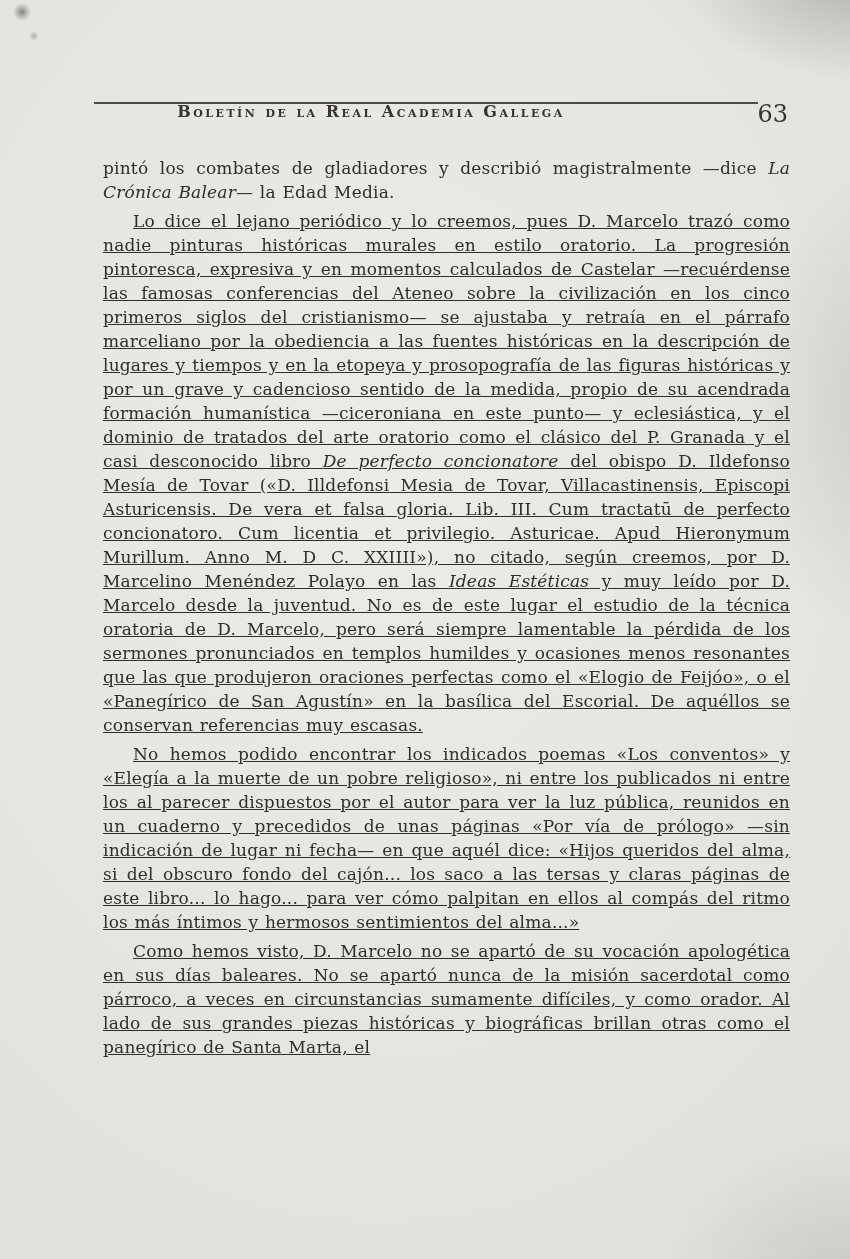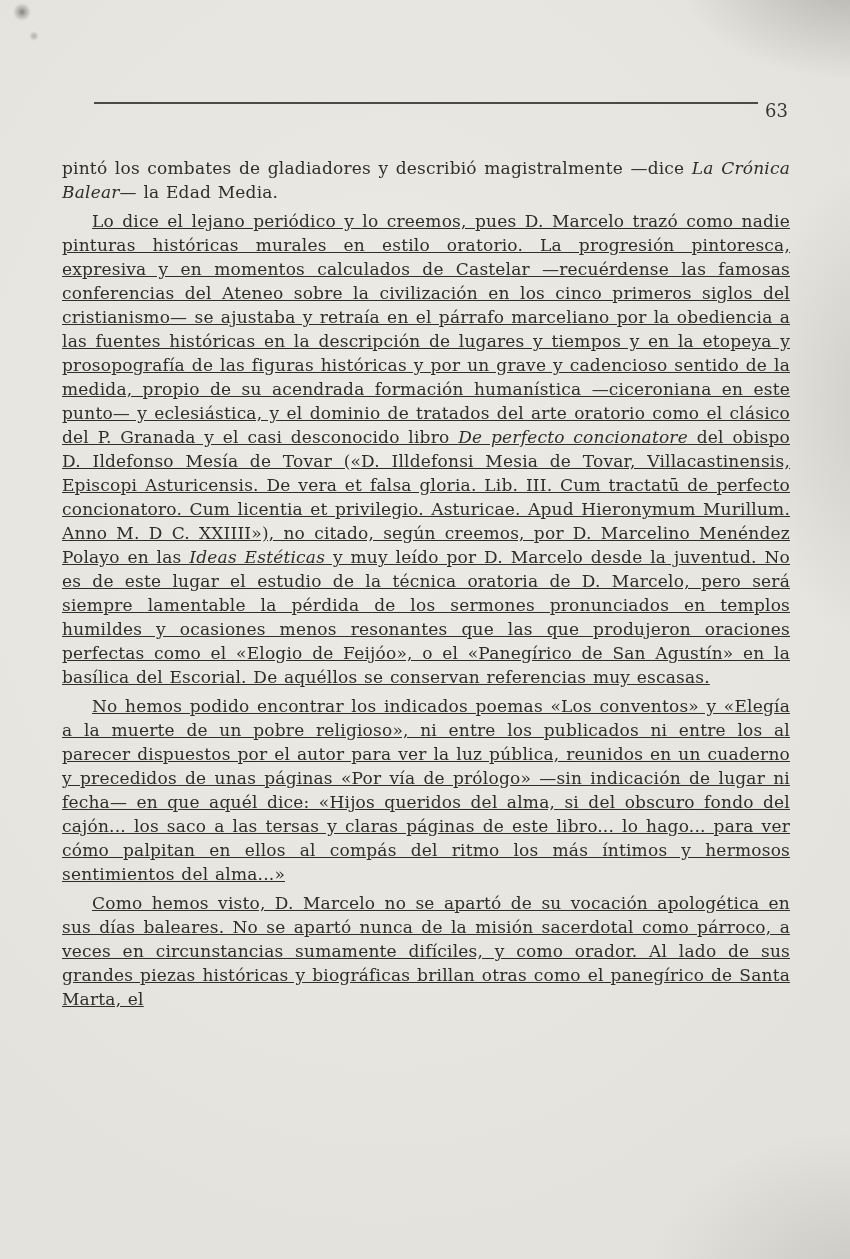--- a/index.html
+++ b/index.html
@@ -43,57 +43,59 @@
     font-weight: bold;
     font-size: 16px;
     letter-spacing: 2.5px;
     color: #37342e;
     white-space: nowrap;
   }
   .page-number {
     position: absolute;
     right: 2px;
     top: -2px;
-    font-size: 18px;
+    font-size: 24px;
     color: #37342e;
     margin-left: 24px;
   }
   .header-rule {
     margin: 26px 0 0 32px;
     width: 664px;
     border-top: 2px solid #4c4a44;
     height: 0;
   }
   .body-text {
     margin-top: 28px;
     font-size: 17px;
     line-height: 24px;
     text-align: justify;
     letter-spacing: 0.2px;
     word-spacing: 1px;
     color: #302e29;
+    margin-left: 41px;
   }
   .para {
     margin: 0 0 5px 0;
   }
   .para.indent {
     text-indent: 30px;
     text-decoration: underline;
   }
   .para i {
     font-style: italic;
   }
 </style>
 </head>
 <body>
 
 <div class="page">
   <div class="content">
 
     <header class="page-header">
+      <span class="journal-title">Boletín de la Real Academia Gallega</span>
       <span class="page-number">63</span>
       <div class="header-rule"></div>
     </header>
 
     <main class="body-text">
 
     <p class="para"><span>pintó los combates de gladiadores y describió magistralmente —dice </span><i>La Crónica Balear</i><span>— la Edad Media.</span></p>
         <p class="para indent"><span>Lo dice el lejano periódico y lo creemos, pues D. Marcelo trazó como nadie pinturas históricas murales en estilo oratorio. La progresión pintoresca, expresiva y en momentos calculados de Castelar —recuérdense las famosas conferencias del Ateneo sobre la civilización en los cinco primeros siglos del cristianismo— se ajustaba y retraía en el párrafo marceliano por la obediencia a las fuentes históricas en la descripción de lugares y tiempos y en la etopeya y prosopografía de las figuras históricas y por un grave y cadencioso sentido de la medida, propio de su acendrada formación humanística —ciceroniana en este punto— y eclesiástica, y el dominio de tratados del arte oratorio como el clásico del P. Granada y el casi desconocido libro </span><i>De perfecto concionatore</i><span> del obispo D. Ildefonso Mesía de Tovar («D. Illdefonsi Mesia de Tovar, Villacastinensis, Episcopi Asturicensis. De vera et falsa gloria. Lib. III. Cum tractatū de perfecto concionatoro. Cum licentia et privilegio. Asturicae. Apud Hieronymum Murillum. Anno M. D C. XXIIII»), no citado, según creemos, por D. Marcelino Menéndez Polayo en las </span><i>Ideas Estéticas</i><span> y muy leído por D. Marcelo desde la juventud. No es de este lugar el estudio de la técnica oratoria de D. Marcelo, pero será siempre lamentable la pérdida de los sermones pronunciados en templos humildes y ocasiones menos resonantes que las que produjeron oraciones perfectas como el «Elogio de Feijóo», o el «Panegírico de San Agustín» en la basílica del Escorial. De aquéllos se conservan referencias muy escasas.</span></p>
         <p class="para indent"><span>No hemos podido encontrar los indicados poemas «Los conventos» y «Elegía a la muerte de un pobre religioso», ni entre los publicados ni entre los al parecer dispuestos por el autor para ver la luz pública, reunidos en un cuaderno y precedidos de unas páginas «Por vía de prólogo» —sin indicación de lugar ni fecha— en que aquél dice: «Hijos queridos del alma, si del obscuro fondo del cajón... los saco a las tersas y claras páginas de este libro... lo hago... para ver cómo palpitan en ellos al compás del ritmo los más íntimos y hermosos sentimientos del alma...»</span></p>
         <p class="para indent"><span>Como hemos visto, D. Marcelo no se apartó de su vocación apologética en sus días baleares. No se apartó nunca de la misión sacerdotal como párroco, a veces en circunstancias sumamente difíciles, y como orador. Al lado de sus grandes piezas históricas y biográficas brillan otras como el panegírico de Santa Marta, el</span></p>

